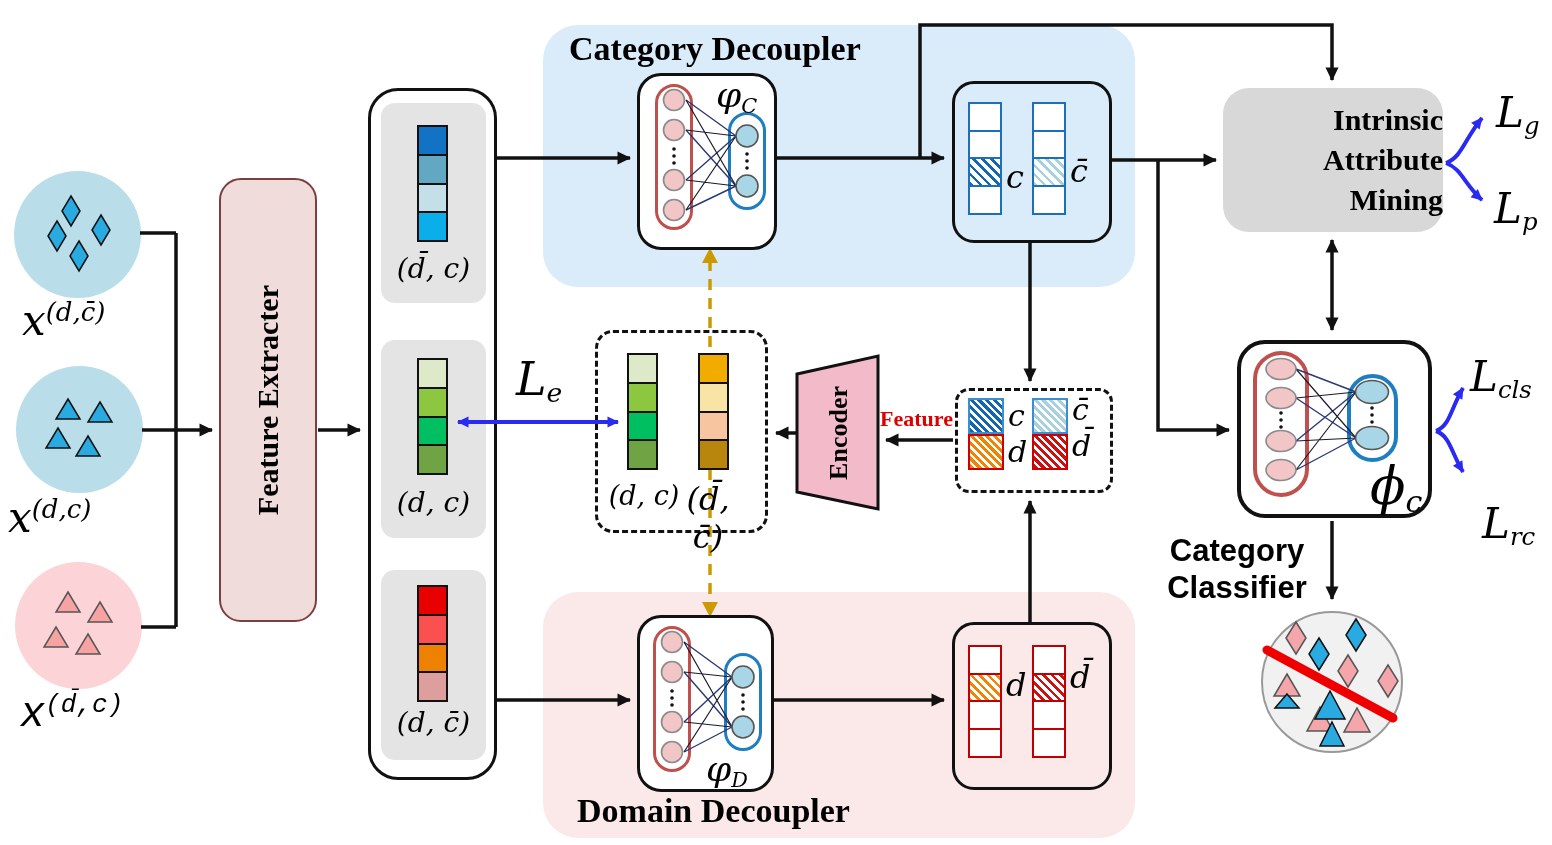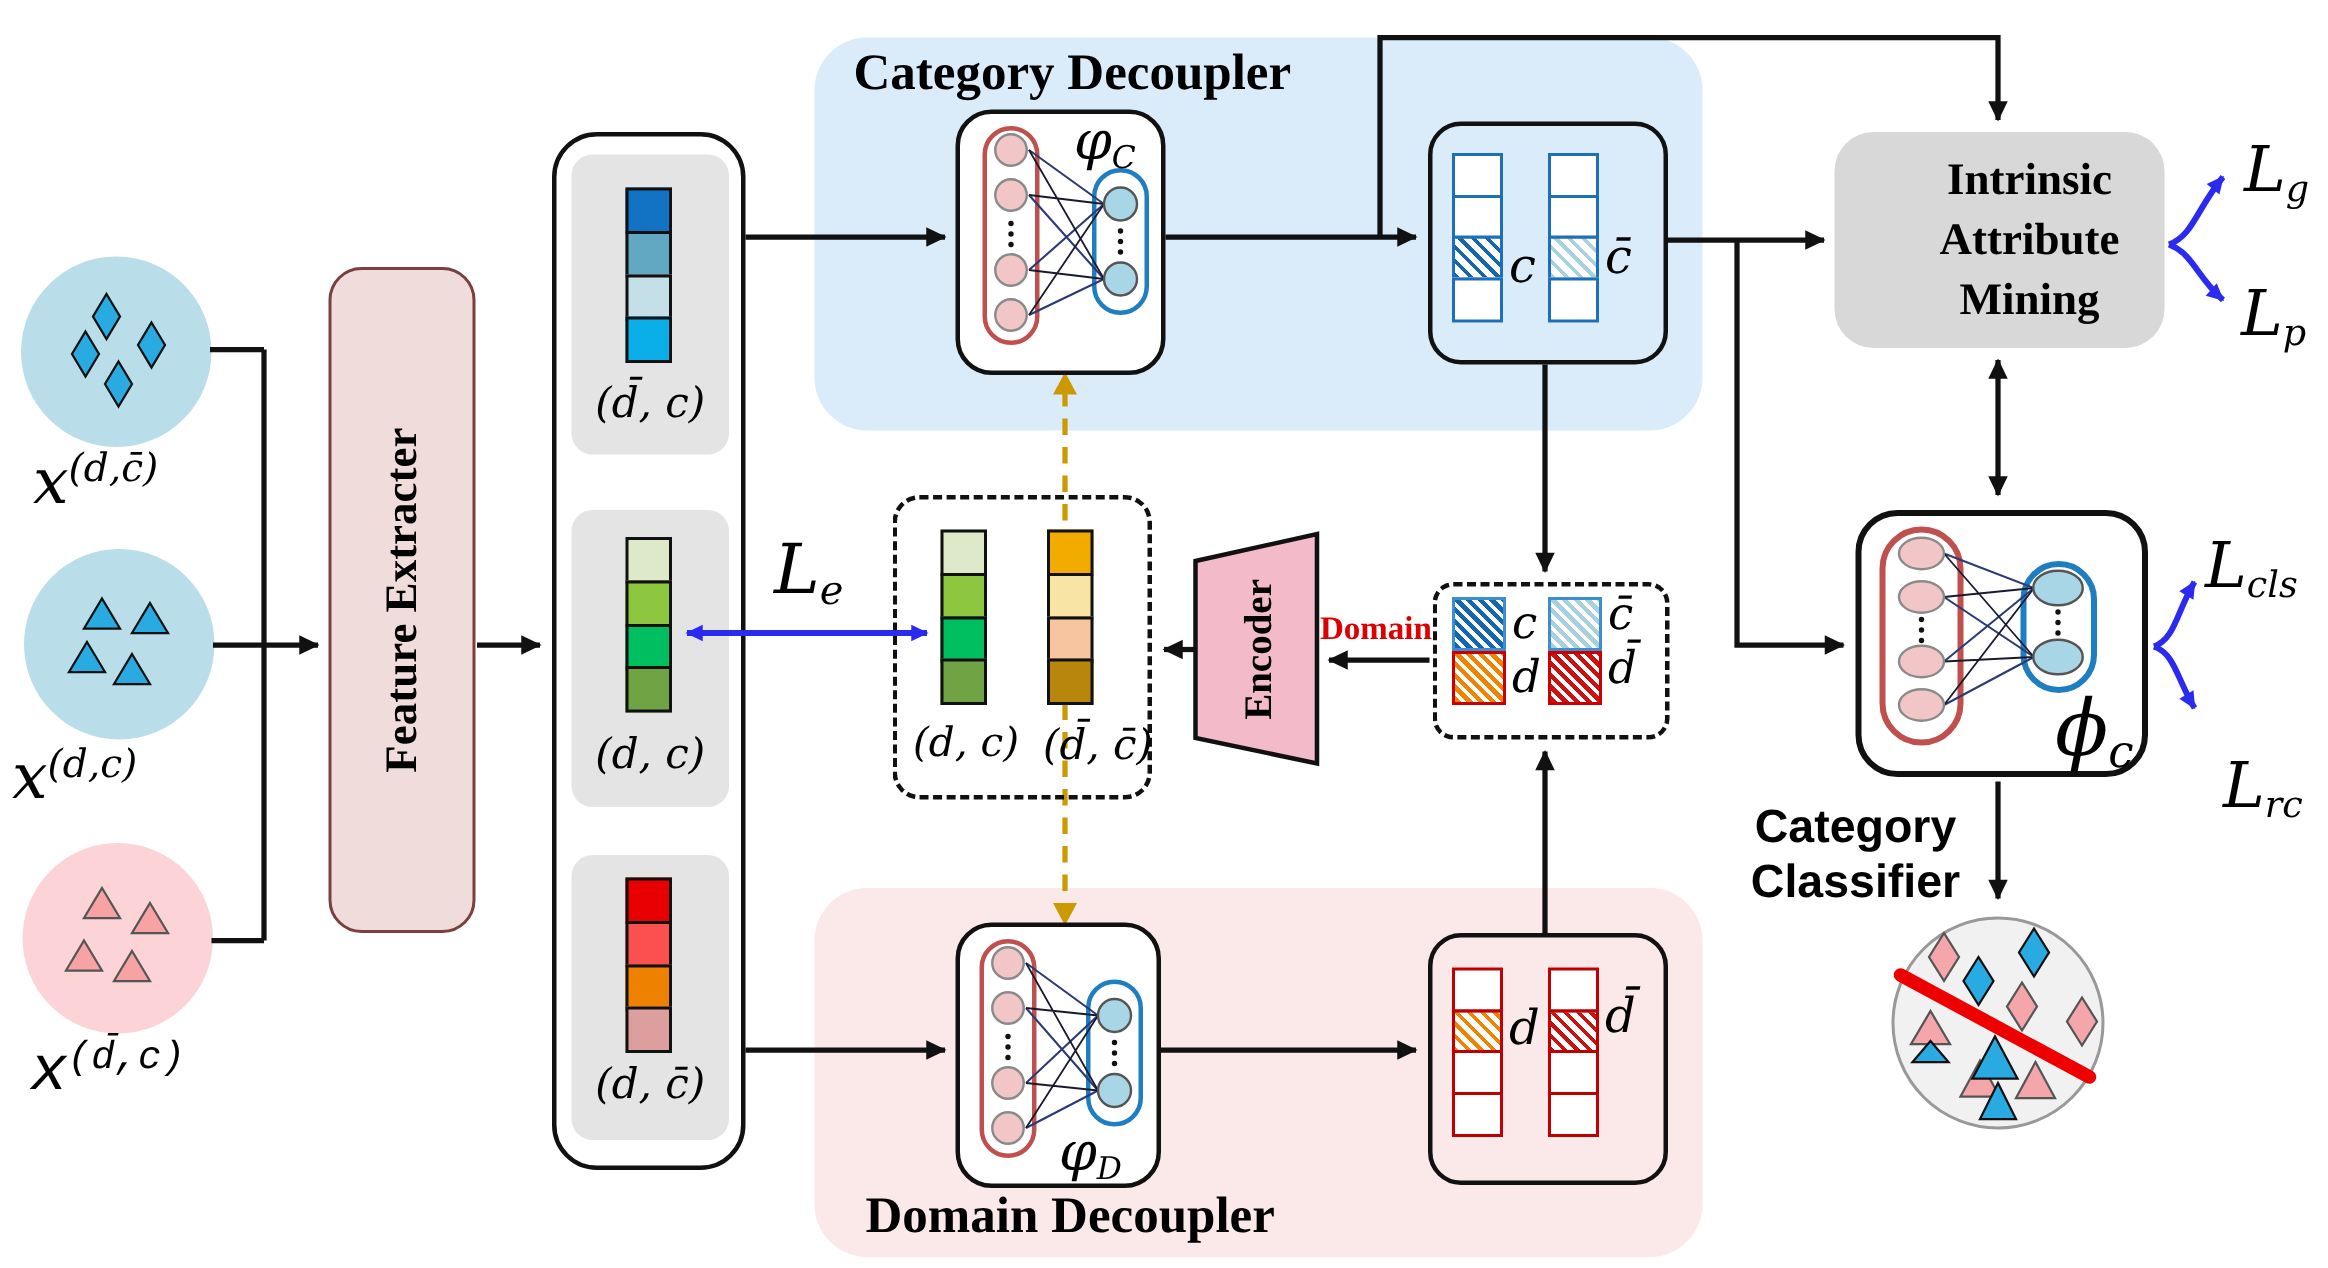--- a/index.html
+++ b/index.html
@@ -28,21 +28,21 @@
   .sub{font-size:0.58em;vertical-align:-0.28em;font-style:italic;}
   .stackL{position:absolute;z-index:2;text-align:center;font-family:"DejaVu Serif",serif;
           font-style:italic;font-size:28px;}
   .cellL{position:absolute;z-index:2;font-family:"DejaVu Serif",serif;font-style:italic;font-size:32px;}
   .febox{position:absolute;background:#f0dcda;border:2.5px solid #7b3f3f;border-radius:22px;
          display:flex;align-items:center;justify-content:center;z-index:2;box-sizing:border-box;
          font-family:"Liberation Serif","DejaVu Serif",serif;font-weight:bold;font-size:30px;}
   .vtext{writing-mode:vertical-rl;transform:rotate(180deg);white-space:nowrap;}
   .encL{position:absolute;display:flex;align-items:center;justify-content:center;z-index:4;
         font-family:"Liberation Serif","DejaVu Serif",serif;font-weight:bold;font-size:26px;}
-  .iam{position:absolute;background:#d8d8d8;border-radius:26px;z-index:2;text-align:center;
+  .iam{position:absolute;background:#d8d8d8;border-radius:26px;z-index:2;text-align:right;
        font-family:"Liberation Serif","DejaVu Serif",serif;font-weight:bold;font-size:30px;
        line-height:40px;padding-top:12px;box-sizing:border-box;padding-left:40px;}
   .clsTitle{position:absolute;z-index:2;text-align:center;font-family:Liberation Sans, sans-serif;
             font-weight:bold;font-size:31px;line-height:37px;margin-top:20px;}
   .shwrap{position:absolute;z-index:2;font-family:"Liberation Serif","DejaVu Serif",serif;
           font-weight:bold;font-size:22px;}
   .sblockwrap{position:absolute;z-index:2;}
   .sblock{width:100%;height:100%;border:2.5px solid #3a8fd0;box-sizing:border-box;}
 </style>
 </head>
@@ -162,21 +162,21 @@
     <div class="cell" style="background:#00bf60"></div>
     <div class="cell" style="background:#70a343"></div>
   </div>
   <div class="stackL" style="left:598px;top:480px;width:92px;font-size:27px;">(d, c)</div>
   <div class="stack" style="left:698px;top:353px;">
     <div class="cell" style="background:#f2ac00"></div>
     <div class="cell" style="background:#f8e4a4"></div>
     <div class="cell" style="background:#f7c5a0"></div>
     <div class="cell" style="background:#b8860c"></div>
   </div>
-  <div class="stackL" style="left:692px;top:480px;width:80px;font-size:28px;">(d̄, c̄)</div>
+  <div class="stackL" style="left:668px;top:480px;width:80px;font-size:32px;">(d̄, c̄)</div>
 
   <div class="mathL" style="left:516px;top:352px;font-size:46px;">
     <span>L</span><span class="sub">e</span>
   </div>
 
   <div class="encL" style="left:802px;top:372px;width:74px;height:122px;">
     <span class="vtext">Encoder</span>
   </div>
 
   <div class="dashed" style="left:955px;top:388px;width:158px;height:105px;border-radius:14px;"></div>
@@ -191,21 +191,21 @@
   <div class="sblockwrap" style="left:968px;top:434px;width:36px;height:36px;">
     <div class="sblock" style="background:repeating-linear-gradient(45deg,#f08300 0 3px,#ffffff 3px 5.5px);border-color:#cc0000"></div>
   </div>
   <div class="cellL" style="left:1008px;top:434px;font-size:30px;">d</div>
   <div class="sblockwrap" style="left:1032px;top:434px;width:36px;height:36px;">
     <div class="sblock" style="background:repeating-linear-gradient(45deg,#cc1111 0 3px,#ffffff 3px 5.5px);border-color:#cc0000"></div>
   </div>
   <div class="cellL" style="left:1072px;top:428px;font-size:30px;">d̄</div>
 
   <div class="shwrap" style="left:880px;top:406px;">
-    <span style="color:#dd0000">Domain</span>
+    <span style="color:#dd0000">Feature</span>
   </div>
 
   <div class="iam" style="left:1223px;top:88px;width:220px;height:144px;">
     <div>Intrinsic</div>
     <div>Attribute</div>
     <div>Mining</div>
   </div>
 
   <div class="mathL" style="left:1496px;top:88px;font-size:42px;">
     <span>L</span><span class="sub">g</span>

